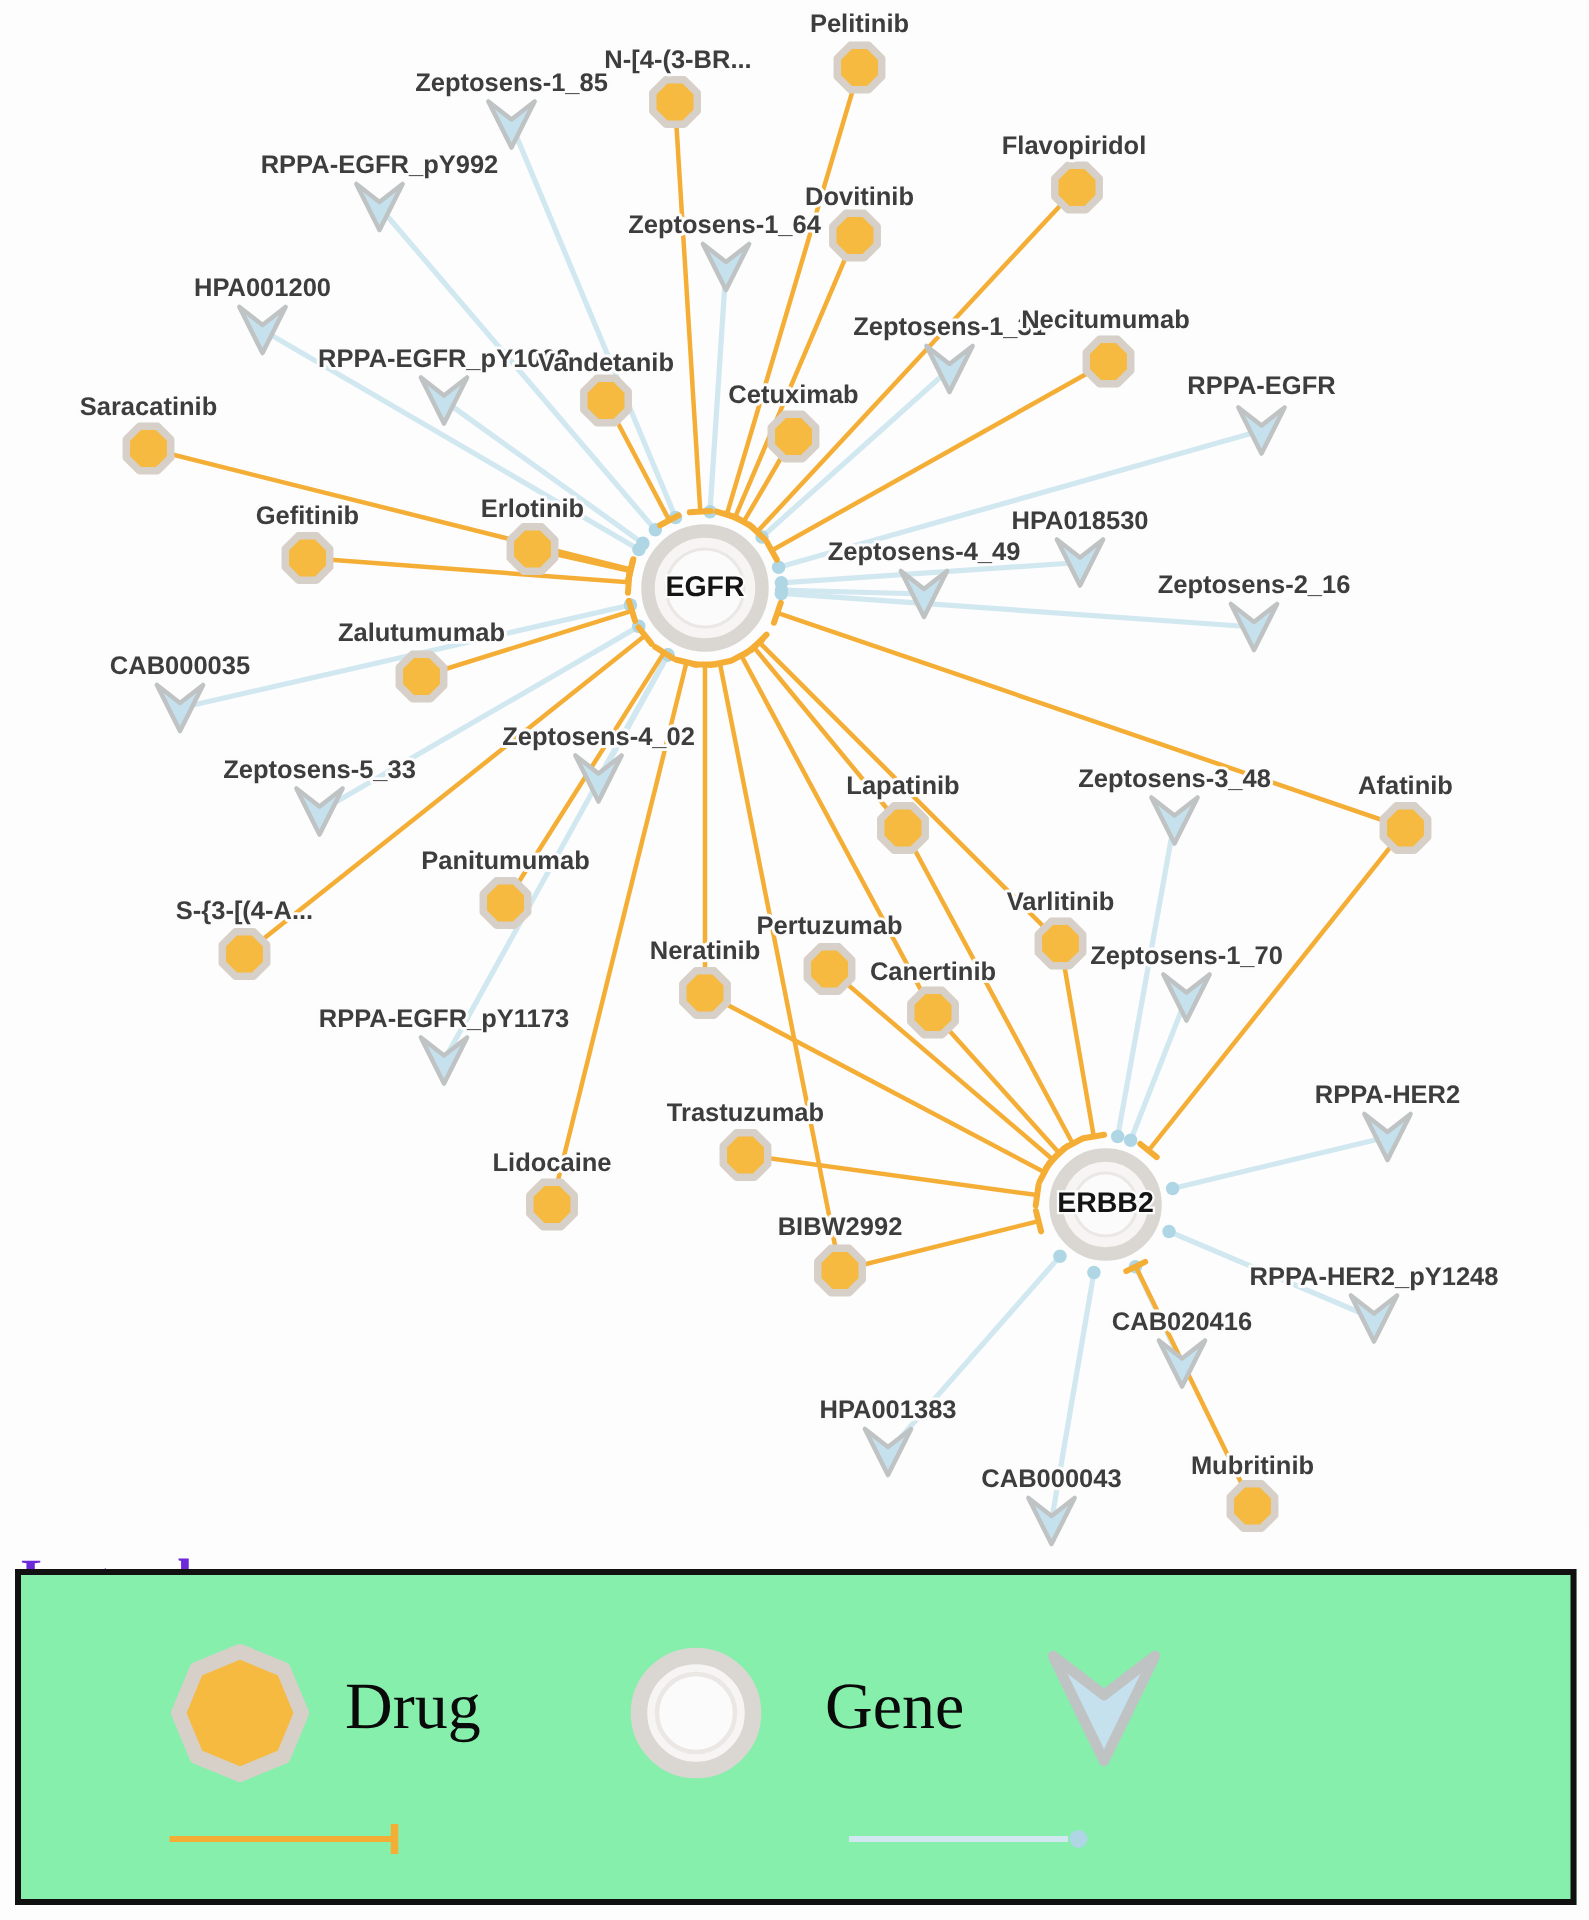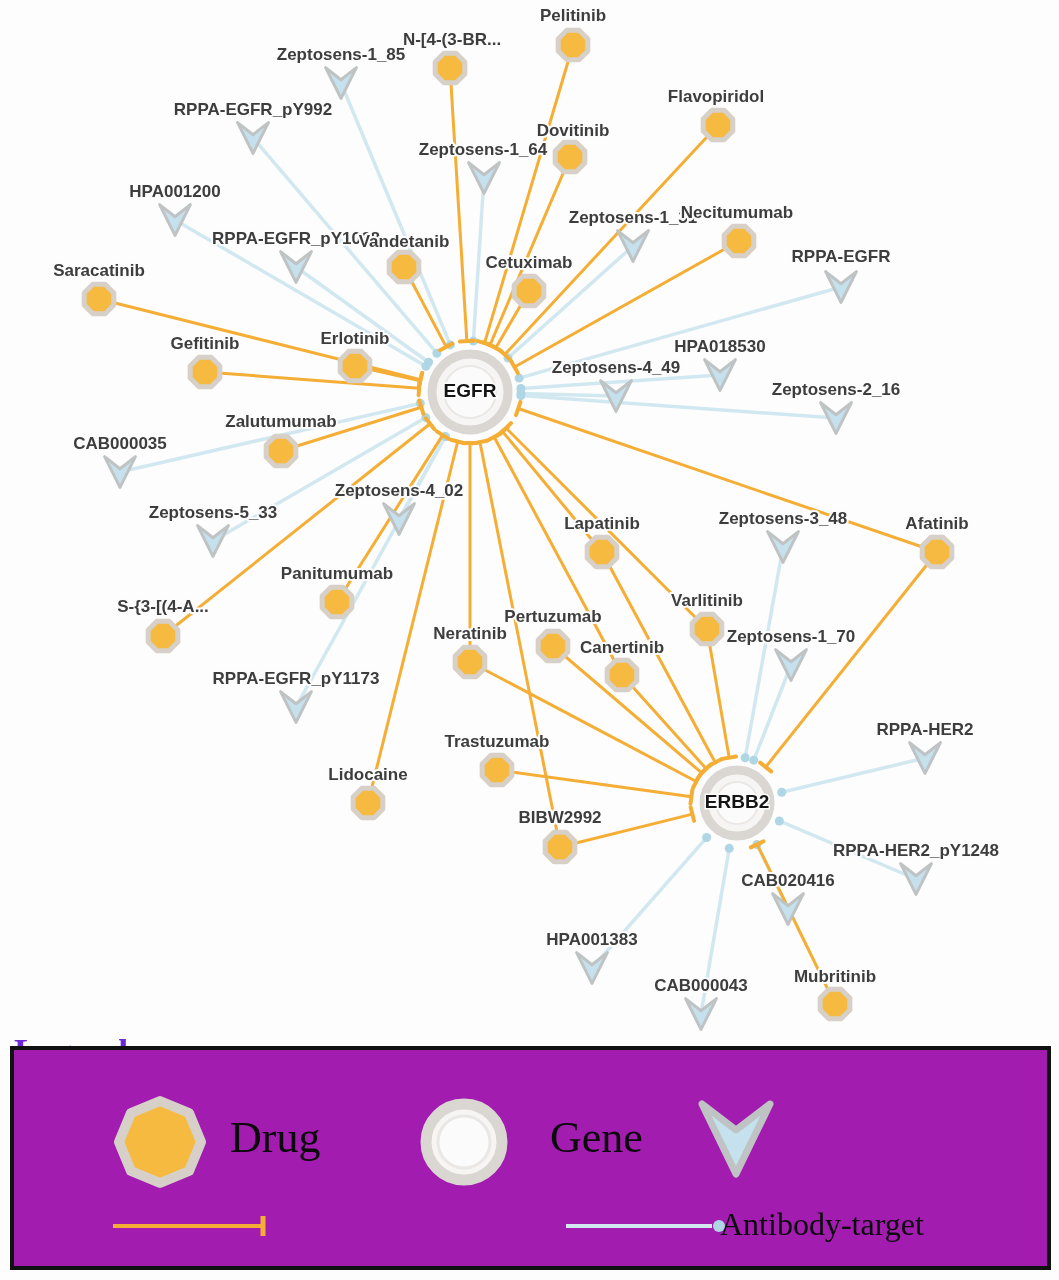--- a/index.html
+++ b/index.html
@@ -5,21 +5,21 @@
   html,body{margin:0;padding:0;background:#ffffff;}
   #figure{position:relative;width:1059px;height:1280px;background:#FDFDFD;overflow:hidden;
           font-family:"Liberation Sans",sans-serif;}
   #network-svg{position:absolute;left:0;top:0;}
   .node-label{font:bold 17px "Liberation Sans",sans-serif;fill:#3D3D3D;
               paint-order:stroke;stroke:#FCFCFC;stroke-width:4px;stroke-linejoin:round;}
   .gene-label{font:bold 19px "Liberation Sans",sans-serif;fill:#141414;
               paint-order:stroke;stroke:#FCFCFC;stroke-width:3px;}
   .legend-title{position:absolute;left:14px;top:1031px;font:bold 36px "Liberation Serif",serif;color:#6d28d9;}
   .legend-box{position:absolute;left:10px;top:1046px;width:1033px;height:216px;
-              border:4px solid #111;background:#a21caf;}
+              border:4px solid #111;background:#86efac;}
   .legend-item-label{position:absolute;font:44px "Liberation Serif",serif;color:#0a0a0a;white-space:nowrap;}
   .legend-edge-label{position:absolute;font:32px "Liberation Serif",serif;color:#0a0a0a;white-space:nowrap;}
   .legend-icon{position:absolute;}
 </style>
 </head>
 <body>
 
 <div id="figure">
 
   <svg id="network-svg" width="1059" height="1280" viewBox="0 0 1059 1280">
@@ -252,16 +252,15 @@
 
     <svg class="legend-icon" style="left:95px;top:163px" width="170" height="26">
       <line x1="4" y1="13" x2="152" y2="13" stroke="#F5AE35" stroke-width="4"></line>
       <line x1="154" y1="3" x2="154" y2="23" stroke="#F5AE35" stroke-width="5"></line>
     </svg>
 
     <svg class="legend-icon" style="left:548px;top:163px" width="170" height="26">
       <line x1="4" y1="13" x2="150" y2="13" stroke="#D2E8F1" stroke-width="4"></line>
       <circle cx="157" cy="13" r="6" fill="#AFD6E4"></circle>
     </svg>
-    <div class="legend-edge-label" style="left:706px;top:156px">Antibody-target</div>
 
   </div>
 </div>
 
 </body></html>

